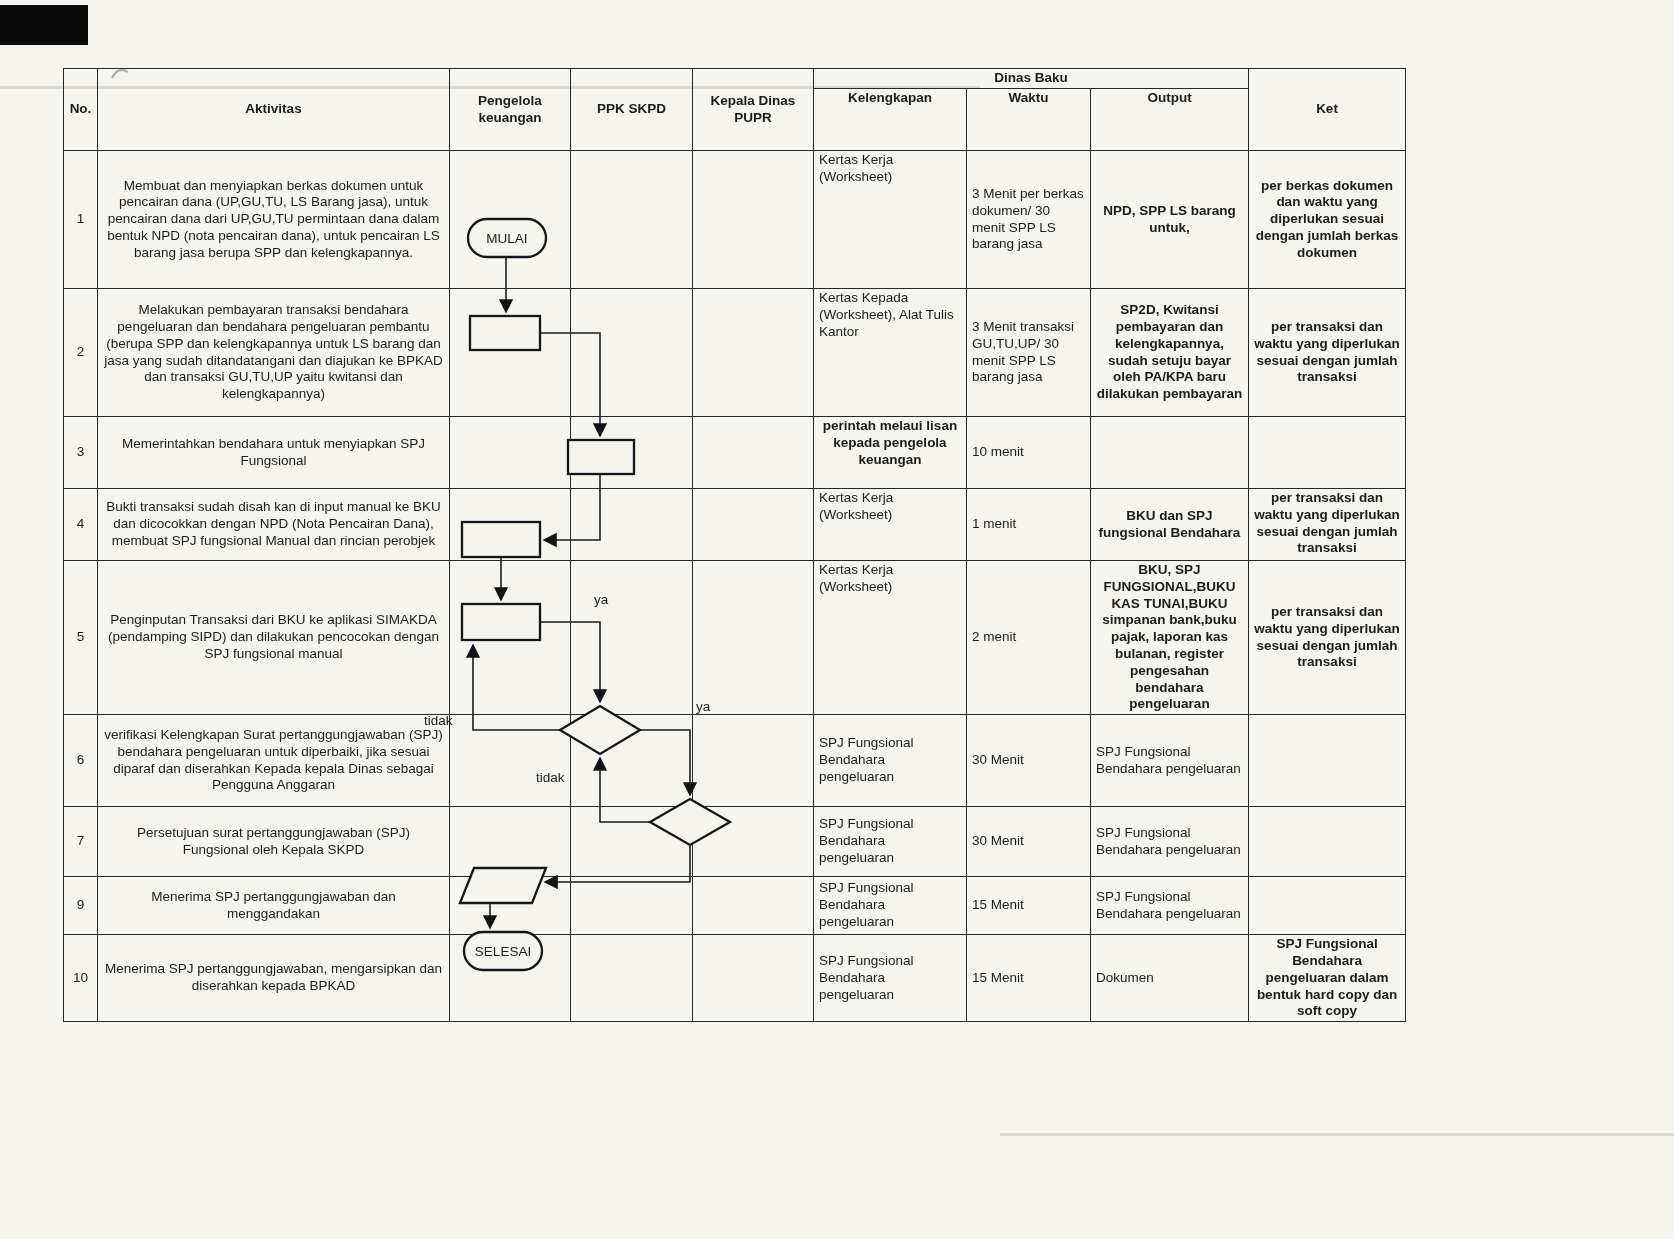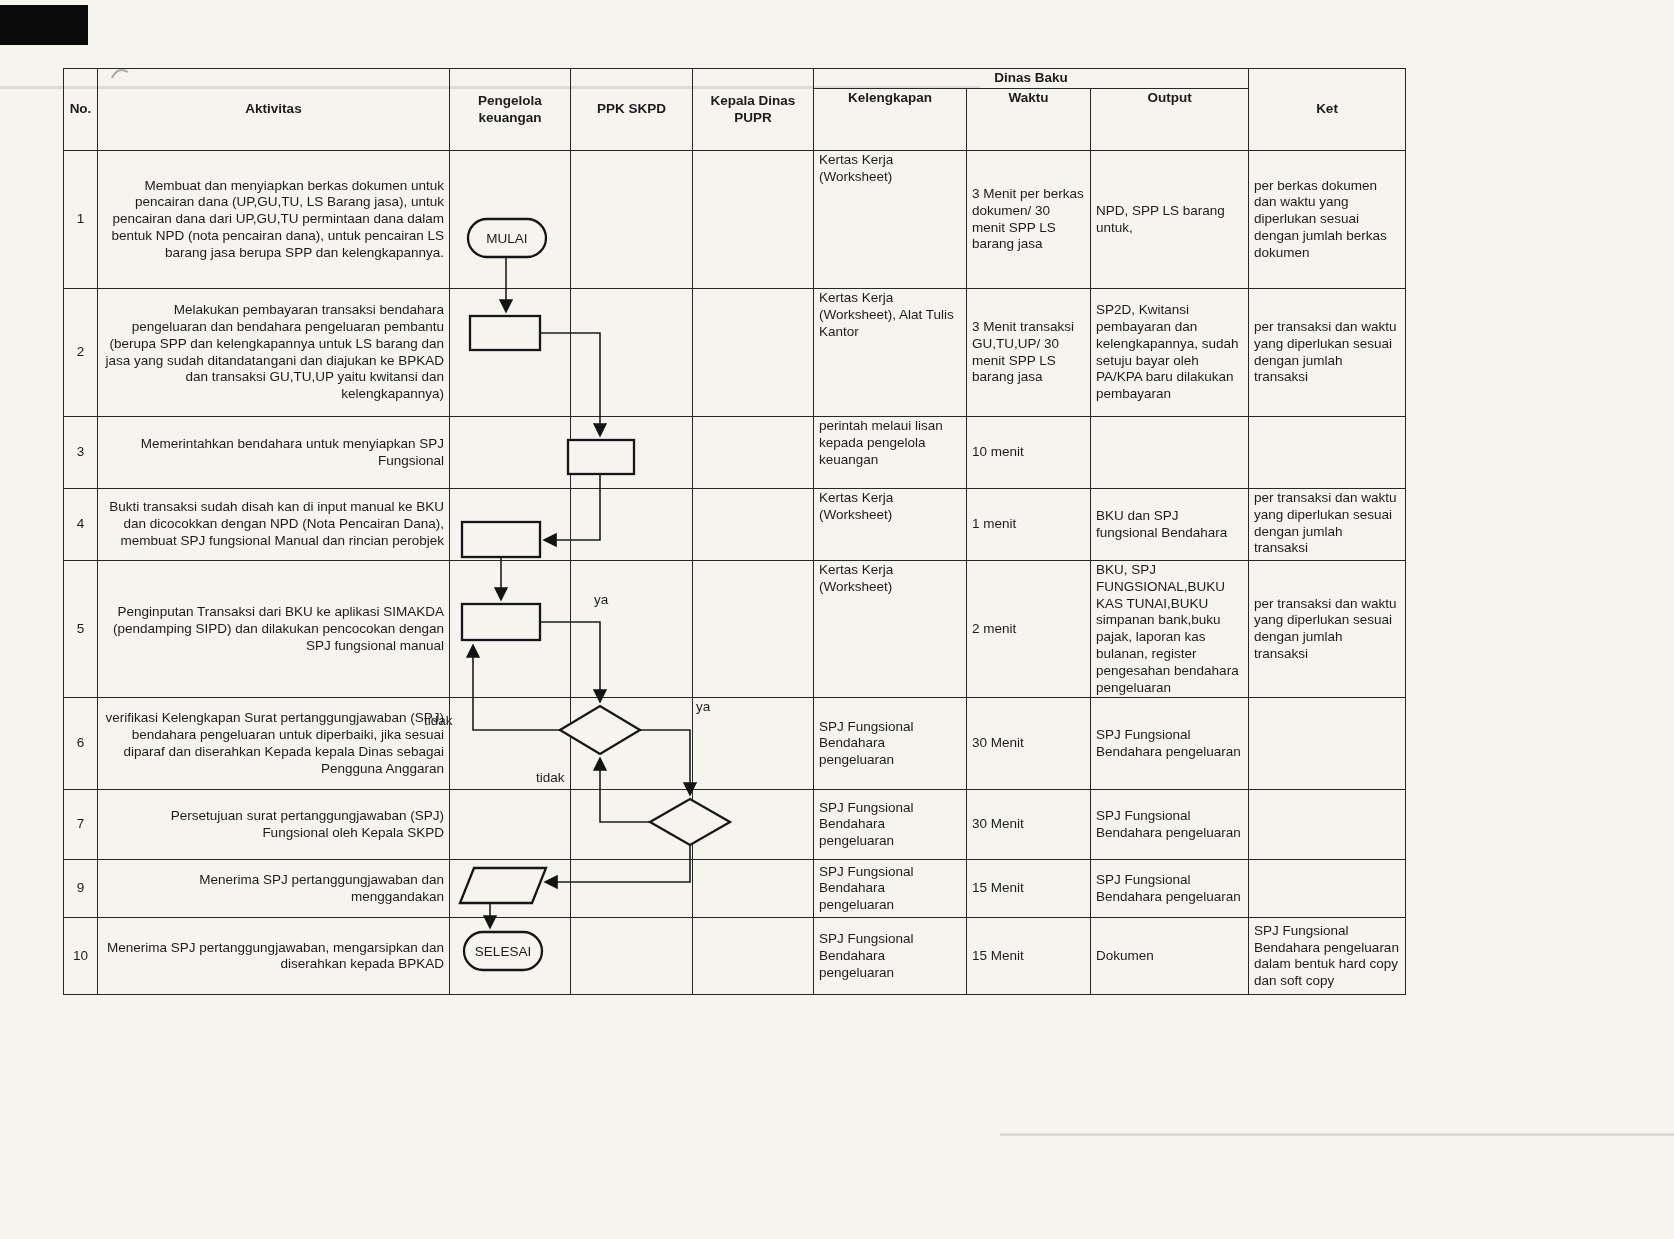--- a/index.html
+++ b/index.html
@@ -22,24 +22,24 @@
     background:transparent;
   }
   .sop th,.sop td{
     border:1.6px solid #272727;
     padding:1px 5px;
     font-size:13.5px;line-height:16.8px;
     vertical-align:middle;overflow:hidden;
   }
   .sop th{font-weight:bold;text-align:center;}
   .sop td.no{text-align:center;}
-  .sop td.akt{text-align:right;margin-top:20px;}
+  .sop td.akt{text-align:center;margin-top:20px;}
   .sop td.lane{padding:0;}
   .tc{}
-  .tl{text-align:left;}
+  .tl{text-align:center;font-weight:bold;}
   .vt{vertical-align:top !important;margin-left:18px;}
   tr.hr1{height:20px;}
   tr.hr2{height:62px;}
   tr.r1{height:138px;}
   tr.r2{height:128px;}
   tr.r3{height:72px;}
   tr.r4{height:72px;}
   tr.r5{height:134px;}
   tr.r6{height:92px;}
   tr.r7{height:70px;}
@@ -99,21 +99,21 @@
       <td class="tc">3 Menit per berkas dokumen/ 30 menit SPP LS barang jasa</td>
       <td class="tl">NPD, SPP LS barang untuk,</td>
       <td class="tl">per berkas dokumen dan waktu yang diperlukan sesuai dengan jumlah berkas dokumen</td>
     </tr>
     <tr class="r2">
       <td class="no">2</td>
       <td class="akt">Melakukan pembayaran transaksi bendahara pengeluaran dan bendahara pengeluaran pembantu (berupa SPP dan kelengkapannya untuk LS barang dan jasa yang sudah ditandatangani dan diajukan ke BPKAD dan transaksi GU,TU,UP yaitu kwitansi dan kelengkapannya)</td>
       <td class="lane"></td>
       <td class="lane"></td>
       <td class="lane"></td>
-      <td class="tc vt">Kertas Kerja (Worksheet), Alat Tulis Kantor</td>
+      <td class="tc vt">Kertas Kepada (Worksheet), Alat Tulis Kantor</td>
       <td class="tc">3 Menit transaksi GU,TU,UP/ 30 menit SPP LS barang jasa</td>
       <td class="tl">SP2D, Kwitansi pembayaran dan kelengkapannya, sudah setuju bayar oleh PA/KPA baru dilakukan pembayaran</td>
       <td class="tl">per transaksi dan waktu yang diperlukan sesuai dengan jumlah transaksi</td>
     </tr>
     <tr class="r3">
       <td class="no">3</td>
       <td class="akt">Memerintahkan bendahara untuk menyiapkan SPJ Fungsional</td>
       <td class="lane"></td>
       <td class="lane"></td>
       <td class="lane"></td>

